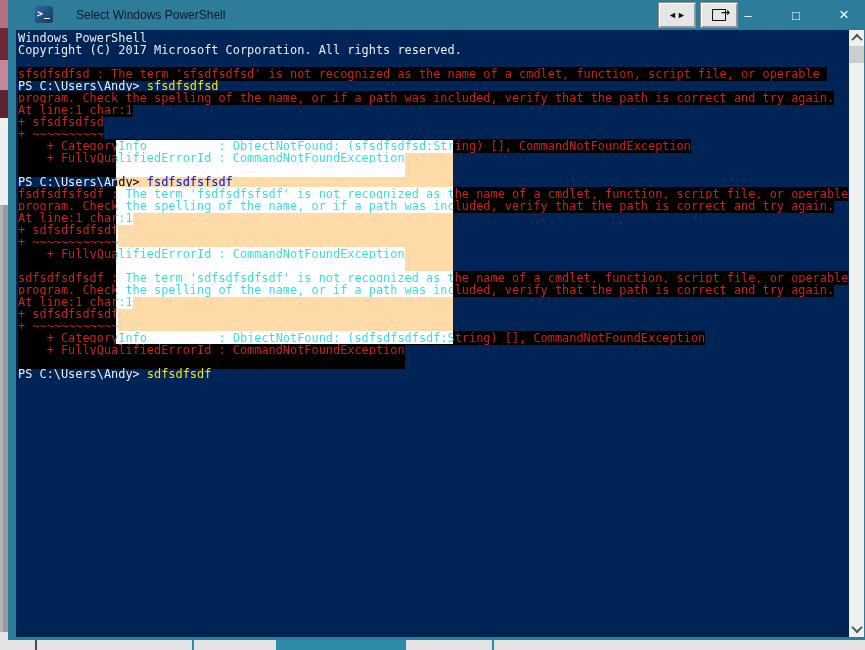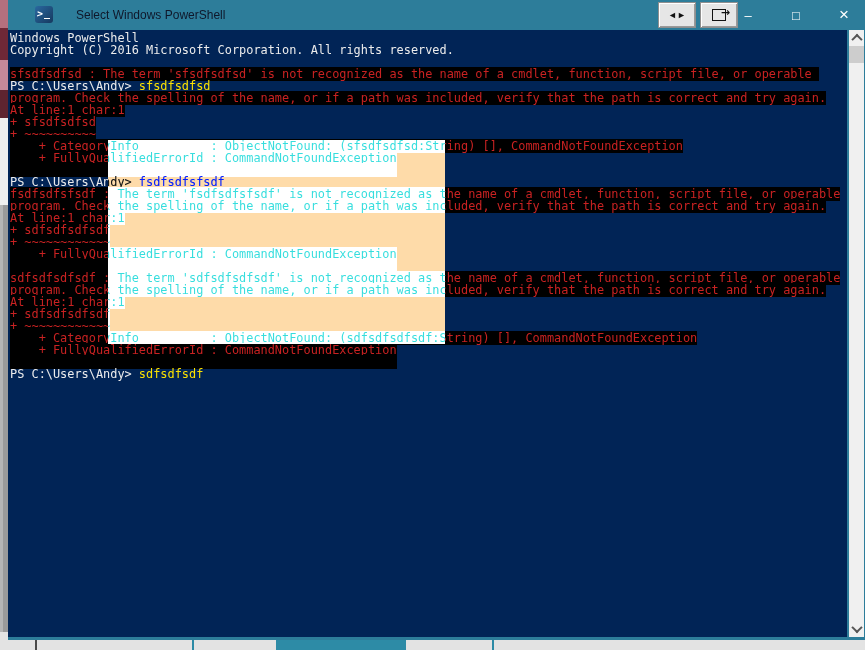--- a/index.html
+++ b/index.html
@@ -27,21 +27,21 @@
   .exit-rect{position:relative;width:12px;height:10px;border:1.5px solid #111;background:transparent;}
   .exit-rect .arrow{position:absolute;right:-5px;top:-4px;font:bold 11px "DejaVu Sans",sans-serif;color:#111;}
   .cap-btn{position:absolute;top:0;width:40px;height:30px;display:flex;align-items:center;justify-content:center;
            color:#ffffff;}
   #btn-min{left:720px;font-size:13px;}
   #btn-max{left:768px;font-size:13px;}
   #btn-close{left:816px;font-size:17px;font-weight:400;}
   
   #win-body{position:absolute;left:0;top:30px;width:857px;height:607px;background:var(--titlebar);
             border-bottom:3px solid var(--titlebar);}
-  #console{position:absolute;left:0;top:0;width:839px;height:607px;background:var(--console_bg);
+  #console{position:absolute;left:8px;top:0;width:839px;height:607px;background:var(--console_bg);
            overflow:hidden;}
   #rows{position:absolute;left:2px;top:2px;}
   .crow{height:12px;line-height:12px;white-space:pre;font-family:"DejaVu Sans Mono",monospace;
         font-size:11.9px;letter-spacing:0;}
   .seg-plain{color:var(--text);}
   .seg-cmd{color:var(--command);}
   .seg-err{color:var(--error);background:var(--error_bg);}
   #selection{position:absolute;left:100px;top:110px;width:337px;height:204px;
              backdrop-filter:invert(1);-webkit-backdrop-filter:invert(1);}
   
@@ -100,21 +100,21 @@
     </div>
     <div class="cap-btn" id="btn-close">
       <span>×</span>
     </div>
   </div>
 
   <div id="win-body">
     <div id="console">
       <div id="rows">
           <div class="crow"><span class="seg-plain">Windows PowerShell</span></div>
-          <div class="crow"><span class="seg-plain">Copyright (C) 2016 Microsoft Corporation. All rights reserved.</span></div>
+          <div class="crow"><span class="seg-plain">Copyright (C) 2017 Microsoft Corporation. All rights reserved.</span></div>
           <div class="crow"></div>
           <div class="crow"><span class="seg-err">sfsdfsdfsd : The term 'sfsdfsdfsd' is not recognized as the name of a cmdlet, function, script file, or operable </span></div>
           <div class="crow"><span class="seg-plain">PS C:\Users\Andy&gt; </span><span class="seg-cmd">sfsdfsdfsd</span></div>
           <div class="crow"><span class="seg-err">program. Check the spelling of the name, or if a path was included, verify that the path is correct and try again.</span></div>
           <div class="crow"><span class="seg-err">At line:1 char:1</span></div>
           <div class="crow"><span class="seg-err">+ sfsdfsdfsd</span></div>
           <div class="crow"><span class="seg-err">+ ~~~~~~~~~~</span></div>
           <div class="crow"><span class="seg-err">    + CategoryInfo          : ObjectNotFound: (sfsdfsdfsd:String) [], CommandNotFoundException</span></div>
           <div class="crow"><span class="seg-err">    + FullyQualifiedErrorId : CommandNotFoundException</span></div>
           <div class="crow"><span class="seg-err">                                                      </span></div>

